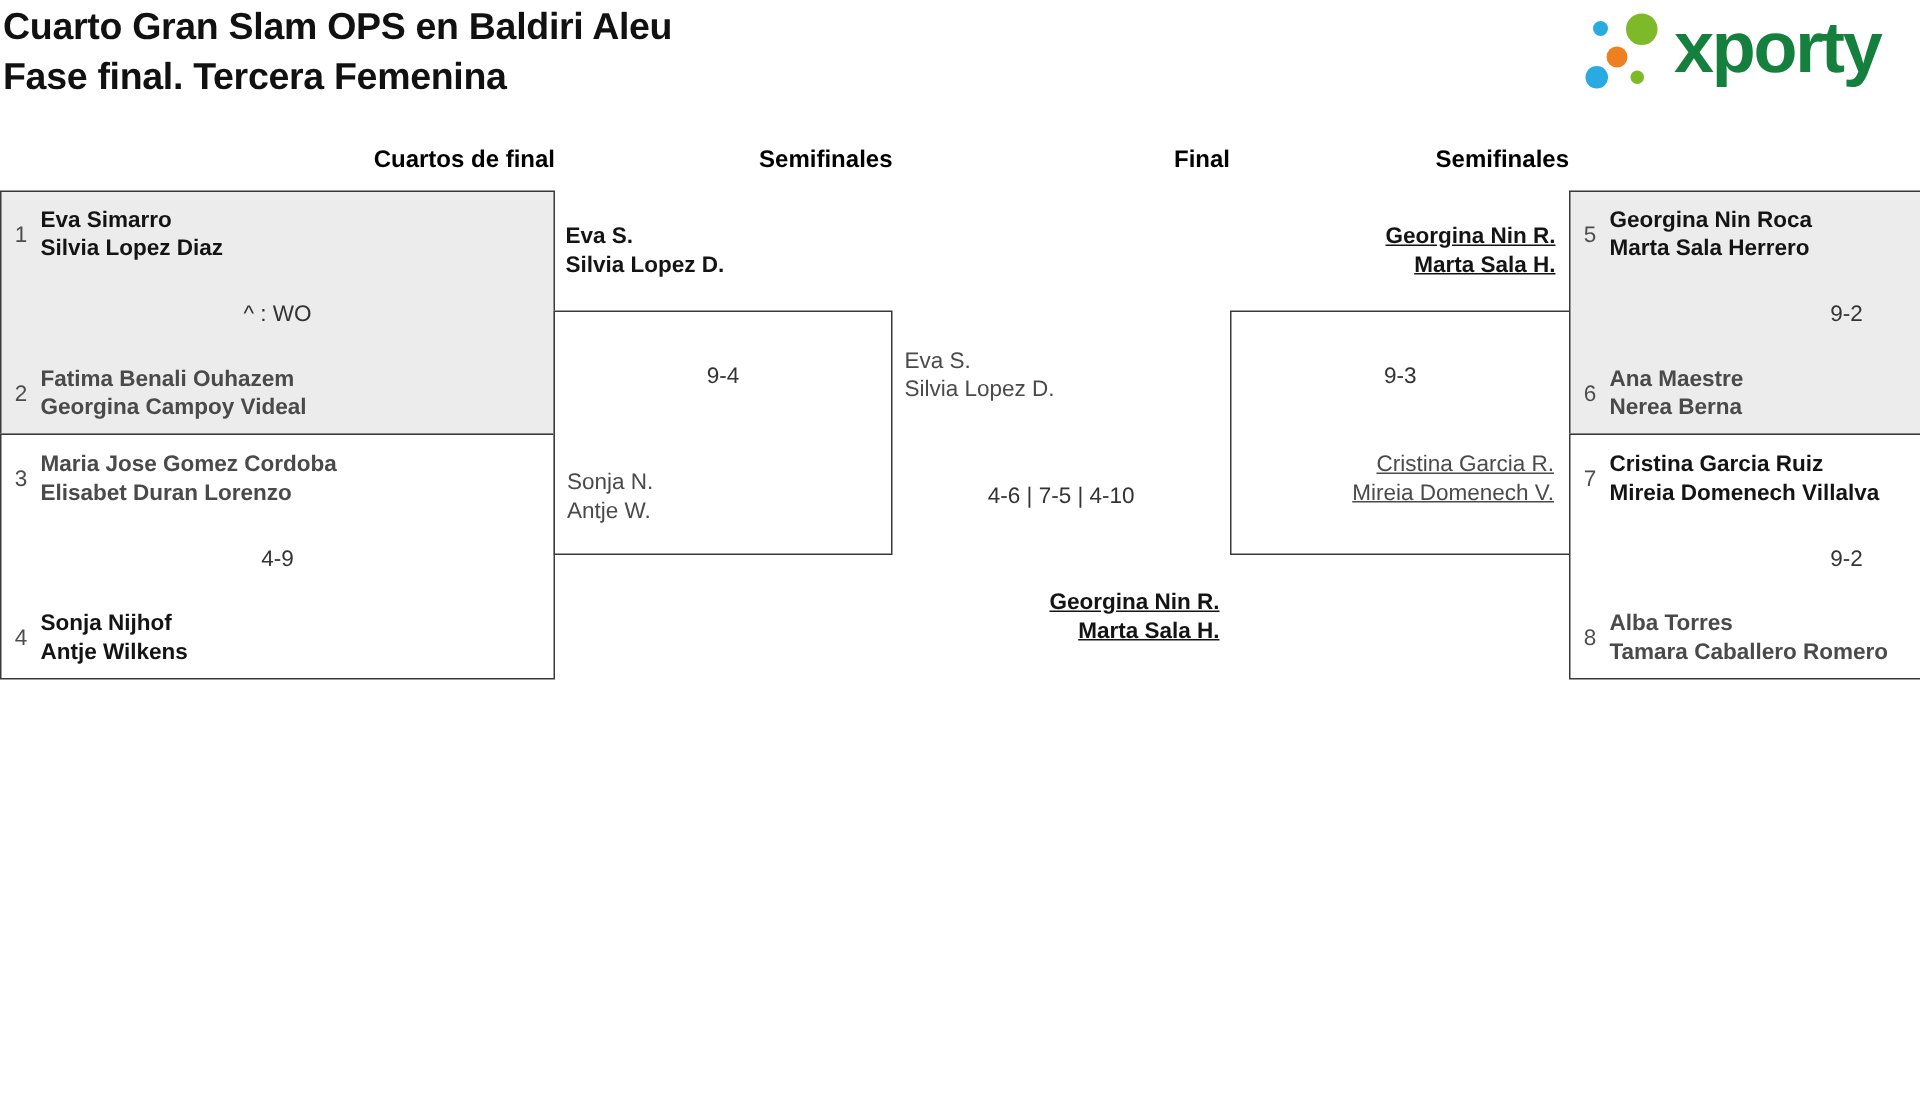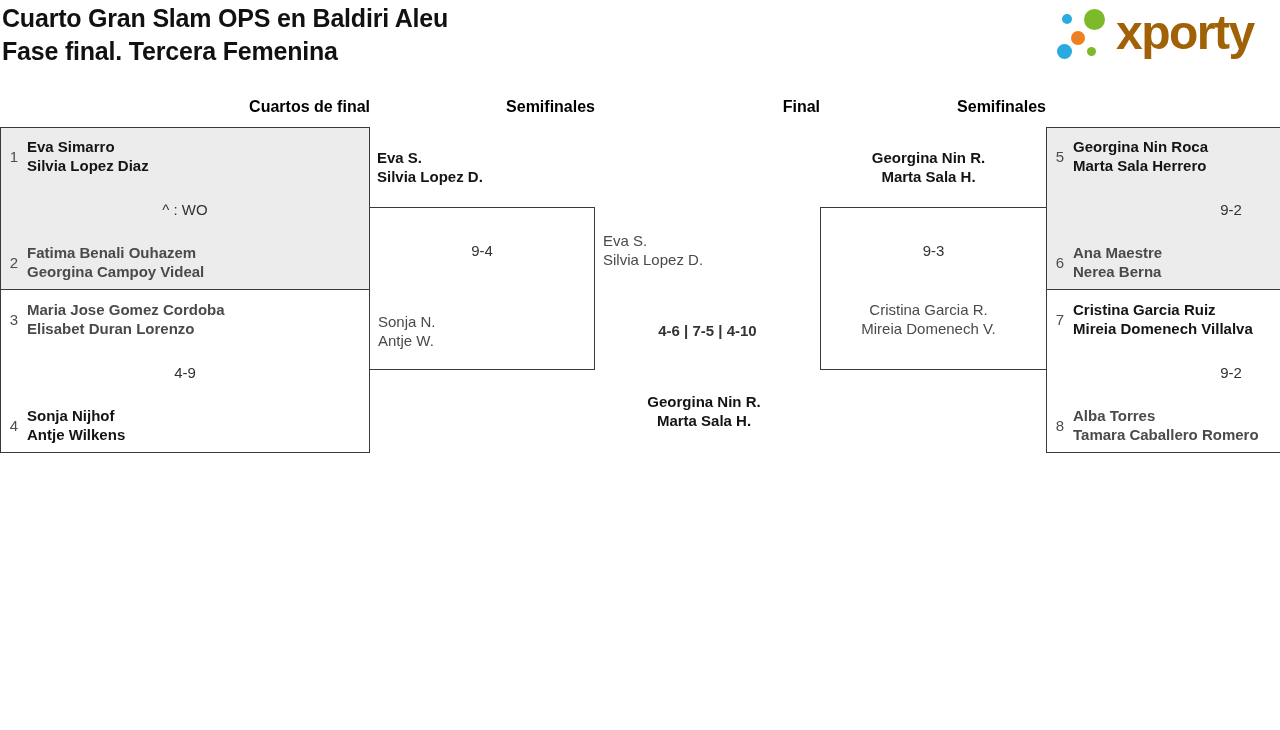--- a/index.html
+++ b/index.html
@@ -5,42 +5,42 @@
   html,body{margin:0;padding:0;width:1280px;height:730px;overflow:hidden;background:#fff;
     font-family:"Liberation Sans",sans-serif;}
   .abs{position:absolute;}
   #stage{position:relative;width:1156px;height:730px;background:#fff;border-radius:19px;}
 
   
   .title{left:2px;top:2px;font-size:25px;line-height:33px;font-weight:700;color:#111;letter-spacing:-0.2px;}
   .logo{left:1050px;top:0;width:230px;height:75px;}
   .dot{position:absolute;border-radius:50%;}
   .logo-text{position:absolute;left:66px;top:8px;font-size:48px;line-height:50px;font-weight:700;
-    color:#a16207;letter-spacing:-1.5px;}
+    color:#15803d;letter-spacing:-1.5px;}
 
   
   .round-header{top:96px;font-size:16px;line-height:21px;font-weight:700;color:#000;text-align:right;}
 
   
   .box{position:absolute;border:1px solid #3a3a3a;box-sizing:border-box;}
   .bg-gray{background:#ececec;}
   .bg-white{background:#fff;}
 
   .nm{font-size:15px;line-height:19px;color:#4a4a4a;font-weight:400;}
   .winner .nm, .nm.winner{font-weight:700;color:#141414;}
   .team-row{position:absolute;left:3px;display:flex;align-items:center;height:38px;}
   .seed{width:20px;flex:none;text-align:center;font-size:15px;color:#4d4d4d;font-weight:400;}
   .names{margin-left:3px;font-weight:bold;}
   .score{position:absolute;left:0;right:0;text-align:center;font-size:15px;line-height:19px;color:#333;}
   .row-a{top:9px;}
   .row-b{top:115px;}
   .qf-score{top:72px;}
 
   .sf-team{position:absolute;font-size:15px;line-height:19px;}
-  .ta-right{text-align:center;}
+  .ta-right{text-align:right;text-decoration:underline;}
 </style>
 </head>
 <body>
 
 <div id="stage">
 
   <div class="abs title">
     <div>Cuarto Gran Slam OPS en Baldiri Aleu</div>
     <div>Fase final. Tercera Femenina</div>
   </div>
@@ -106,21 +106,21 @@
     <div class="sf-team nm" style="left:8px;top:104px;">
       <div>Sonja N.</div>
       <div>Antje W.</div>
     </div>
   </div>
 
   <div class="abs sf-team nm" style="left:603px;top:231px;">
     <div>Eva S.</div>
     <div>Silvia Lopez D.</div>
   </div>
-  <div class="abs score" style="left:595px;width:225px;top:321px;font-weight:bold;">4-6 | 7-5 | 4-10</div>
+  <div class="abs score" style="left:595px;width:225px;top:321px;">4-6 | 7-5 | 4-10</div>
   <div class="abs sf-team nm winner ta-right" style="left:595px;width:218px;top:392px;">
     <div>Georgina Nin R.</div>
     <div>Marta Sala H.</div>
   </div>
 
   <div class="abs sf-team nm winner ta-right" style="left:820px;width:217px;top:148px;">
     <div>Georgina Nin R.</div>
     <div>Marta Sala H.</div>
   </div>
 

